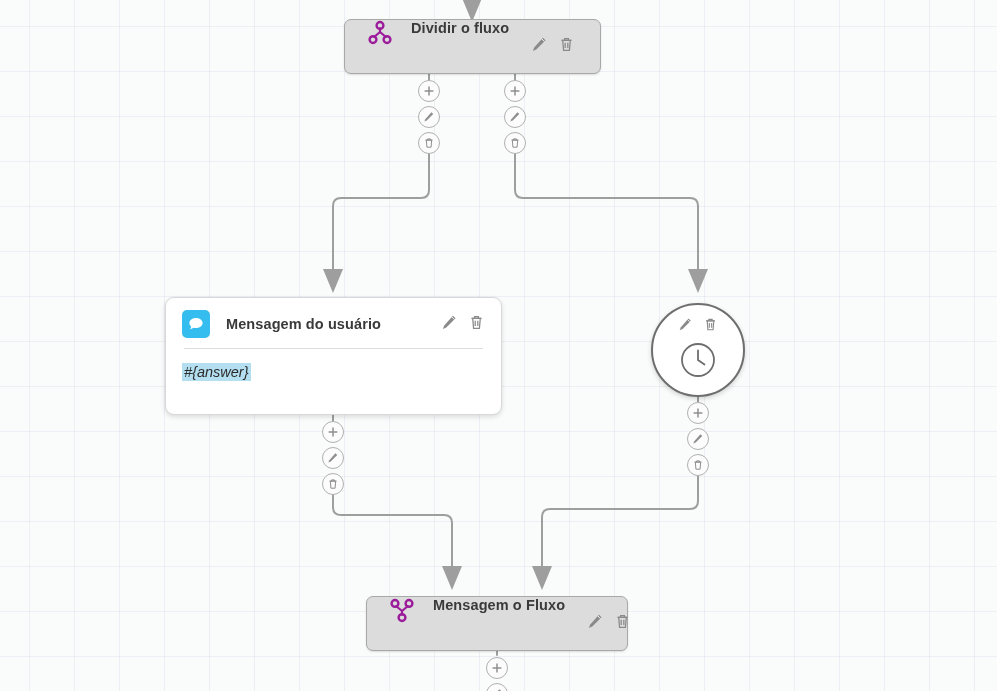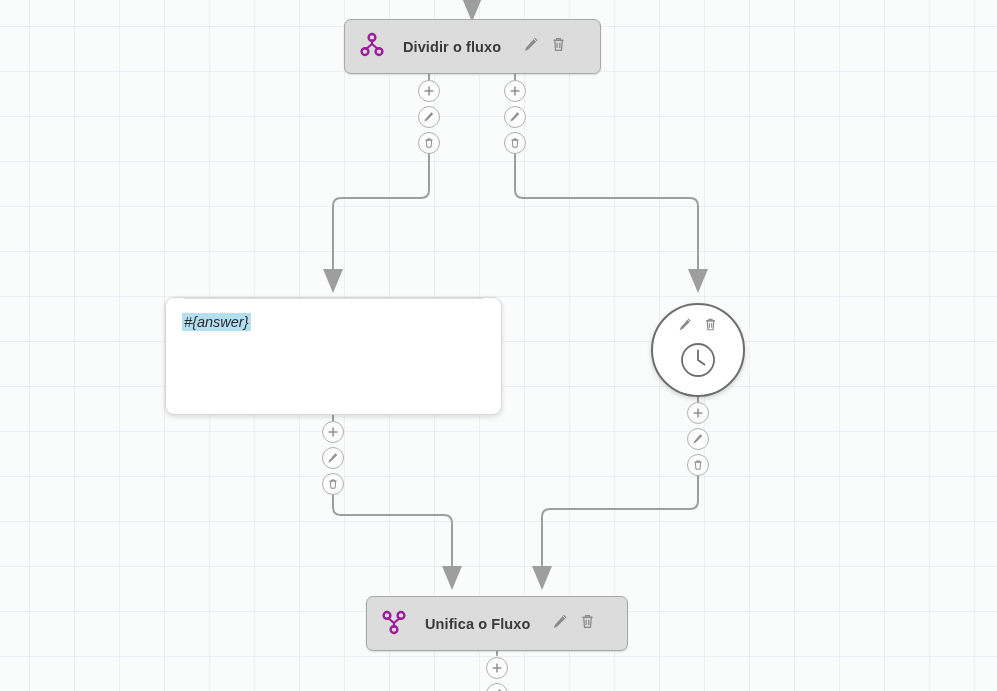--- a/index.html
+++ b/index.html
@@ -37,22 +37,21 @@
     position: absolute;
     box-sizing: border-box;
   }
 
   .node-flow {
     background: #dcdcdc;
     border: 1px solid #a8a8a8;
     border-radius: 7px;
     box-shadow: 0 1px 2px rgba(0,0,0,0.13);
     display: flex;
-    align-items: center;
-    padding: 0 14px;
+    padding: 0 22px;
   }
 
   .node-card {
     background: #ffffff;
     border: 1px solid #d8d8d8;
     border-radius: 9px;
     box-shadow: 0 2px 5px rgba(0,0,0,0.13);
   }
 
   .node-circle {
@@ -253,20 +252,48 @@
         <g fill="none" stroke="#8f8f8f" stroke-width="1.5">
           <path d="M 3.6 4.6 L 14.4 4.6"></path>
             <path d="M 7 4.6 L 7 2.8 L 11 2.8 L 11 4.6"></path>
           <path d="M 5 4.6 L 5.9 15.3 L 12.1 15.3 L 13 4.6 Z"></path>
         </g>
       </svg>
     </span>
   </div>
 
   <div class="node node-card" style="left:165px; top:297px; width:337px; height:118px;">
+    <div class="card-header">
+      <span class="icon-tile">
+        <svg width="18" height="18" viewBox="0 0 18 18">
+          <path d="M 9 3 C 12.8 3 15.6 5.2 15.6 8 C 15.6 10.8 12.8 13 9 13
+                   C 8.1 13 7.3 12.9 6.5 12.7 L 3.2 14.4 L 4.2 11.6
+                   C 3 10.7 2.4 9.4 2.4 8 C 2.4 5.2 5.2 3 9 3 Z" fill="#ffffff"></path>
+        </svg>
+      </span>
+      <span class="node-title" style="margin-left:16px;">Mensagem do usuário</span>
+      <span class="hdr-actions">
+        <span class="act-icon">
+          <svg width="17" height="17" viewBox="0 0 18 18">
+            <path d="M 12.6 1.8 L 15.4 4.6 L 5.6 14.4 L 2 15.8 L 3.4 12.2 Z" fill="#8a8a8a"></path>
+            <path d="M 11.4 3.1 L 14.1 5.8" stroke="#ffffff" stroke-width="1" fill="none"></path>
+          </svg>
+        </span>
+        <span class="act-icon">
+          <svg width="17" height="17" viewBox="0 0 18 18">
+            <g fill="none" stroke="#8a8a8a" stroke-width="1.35">
+              <path d="M 3.6 4.6 L 14.4 4.6"></path>
+              <path d="M 7 4.6 L 7 2.8 L 11 2.8 L 11 4.6"></path>
+              <path d="M 5 4.6 L 5.9 15.3 L 12.1 15.3 L 13 4.6 Z"></path>
+              <path d="M 7.6 7.2 L 7.6 12.8 M 10.4 7.2 L 10.4 12.8"></path>
+            </g>
+          </svg>
+        </span>
+      </span>
+    </div>
     <div class="card-divider"></div>
     <div class="card-body">
       <span class="var-chip">#{answer}</span>
     </div>
   </div>
 
   <div class="port-stack" style="left:322px; top:421px;">
     <span class="port-btn">
       <svg width="12" height="12" viewBox="0 0 12 12">
         <path d="M 6 1.6 L 6 10.4 M 1.6 6 L 10.4 6" stroke="#8f8f8f" stroke-width="1.5" fill="none"></path>
@@ -341,21 +368,21 @@
     <span class="act-icon">
       <svg width="26" height="26" viewBox="0 0 26 26">
         <g stroke="#9b1b9b" stroke-width="2.2" fill="none">
           <path d="M 6.5 8.5 L 13 14 M 19.5 8.5 L 13 14 M 13 14 L 13 18.5"></path>
         </g>
         <circle cx="6" cy="6.4" r="3.4" fill="none" stroke="#9b1b9b" stroke-width="2.4"></circle>
         <circle cx="20" cy="6.4" r="3.4" fill="none" stroke="#9b1b9b" stroke-width="2.4"></circle>
         <circle cx="13" cy="20.6" r="3.4" fill="none" stroke="#9b1b9b" stroke-width="2.4"></circle>
       </svg>
     </span>
-    <span class="node-title" style="margin-left:18px;">Unifica o Fluxo</span>
+    <span class="node-title" style="margin-left:18px;">Mensagem o Fluxo</span>
     <span class="hdr-actions-inline" style="margin-left:22px;">
       <span class="act-icon">
         <svg width="17" height="17" viewBox="0 0 18 18">
           <path d="M 12.6 1.8 L 15.4 4.6 L 5.6 14.4 L 2 15.8 L 3.4 12.2 Z" fill="#8a8a8a"></path>
           <path d="M 11.4 3.1 L 14.1 5.8" stroke="#ffffff" stroke-width="1" fill="none"></path>
         </svg>
       </span>
       <span class="act-icon">
         <svg width="17" height="17" viewBox="0 0 18 18">
           <g fill="none" stroke="#8a8a8a" stroke-width="1.35">

